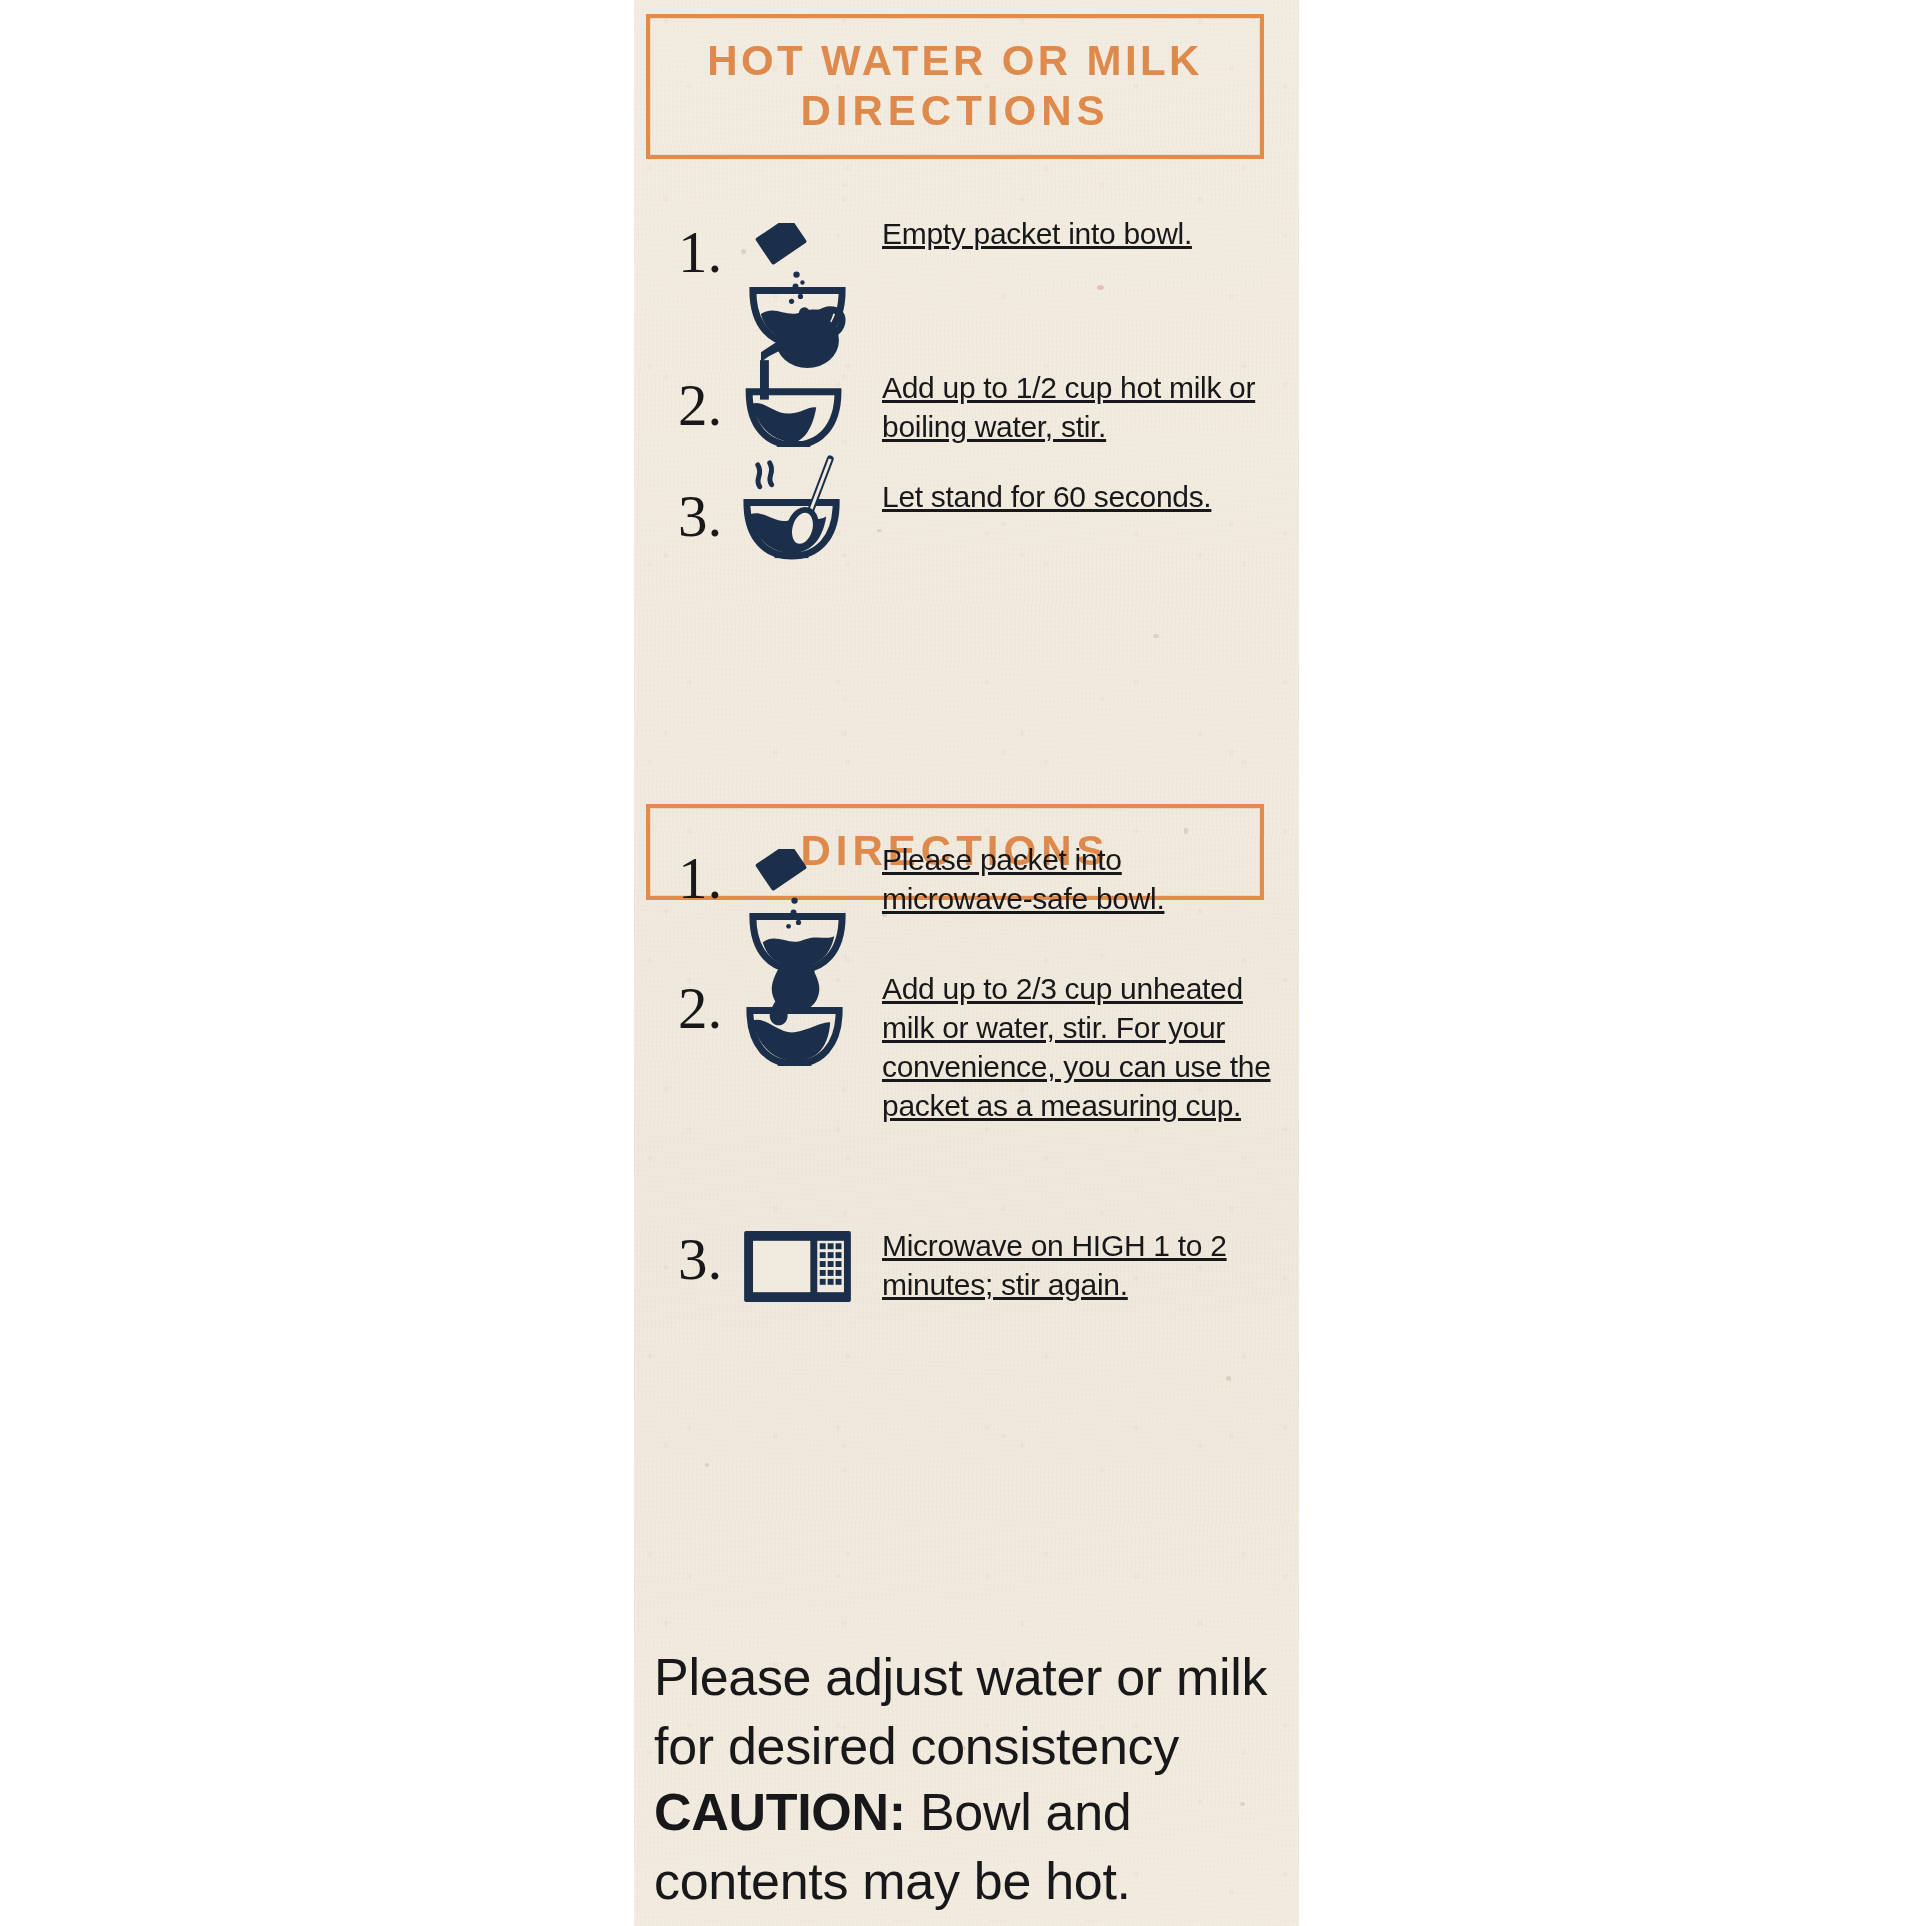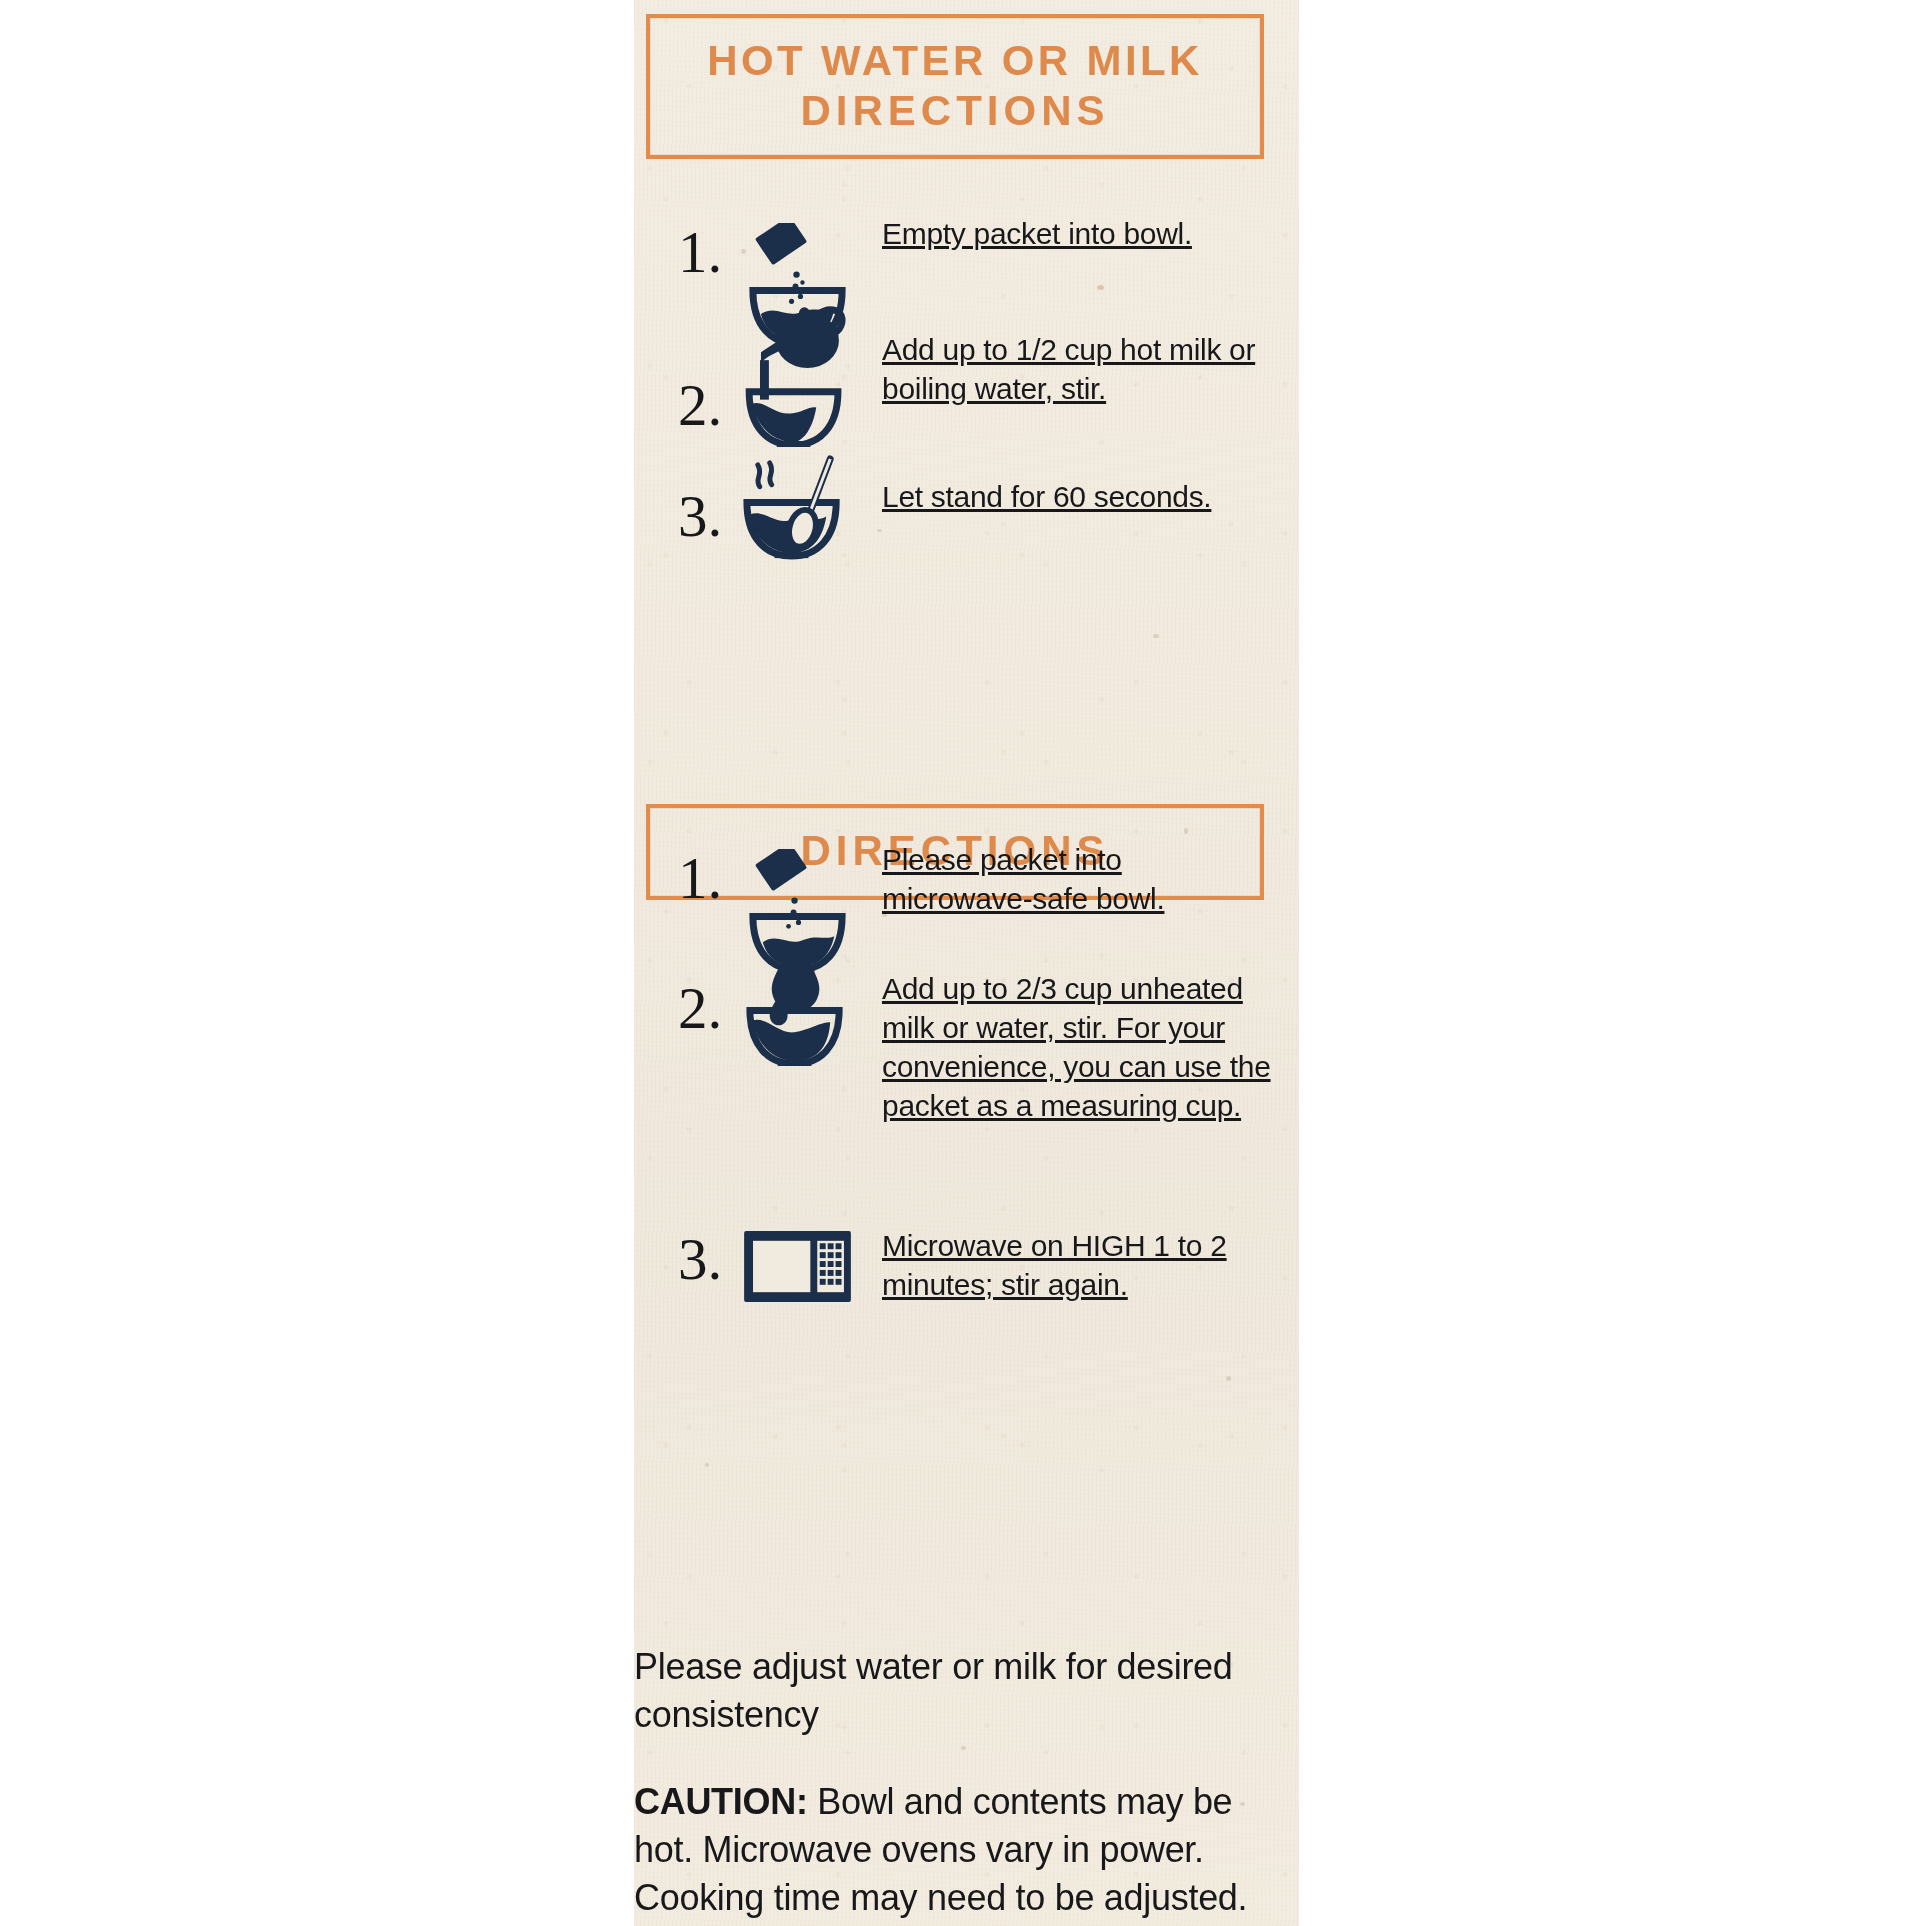--- a/index.html
+++ b/index.html
@@ -106,32 +106,32 @@
   #hw-2 .glyph { margin-top:0; }
   #hw-3 .num { margin-top:34px; }
   #hw-3 .glyph { margin-top:0; }
   #mw-1 .num, #mw-1 .glyph { margin-top:57px; }
   #mw-2 .num { margin-top:40px; }
   #mw-2 .glyph { margin-top:0; }
   #mw-3 .num { margin-top:6px; }
   #mw-3 .glyph { margin-top:0; align-items:center; }
 
   #hw-1 .body { margin-top:48px; }
-  #hw-2 .body { margin-top:33px; }
+  #hw-2 .body { margin-top:71px; }
   #hw-3 .body { margin-top:24px; }
   #mw-1 .body { margin-top:48px; }
   #mw-2 .body { margin-top:30px; }
   #mw-3 .body { margin-top:2px; }
 
   
   .para {
     position:absolute;
-    left:0;
+    left:20px;
     width:614px;
-    font-size:36px;
+    font-size:52px;
     line-height:1.33;
     color:#18181a;
     letter-spacing:-0.3px;
   }
   #note { top:1643px; }
   #caution { top:1778px; }
   #caution b { font-weight:bold; }
 
   svg { display:block; }
 </style>

